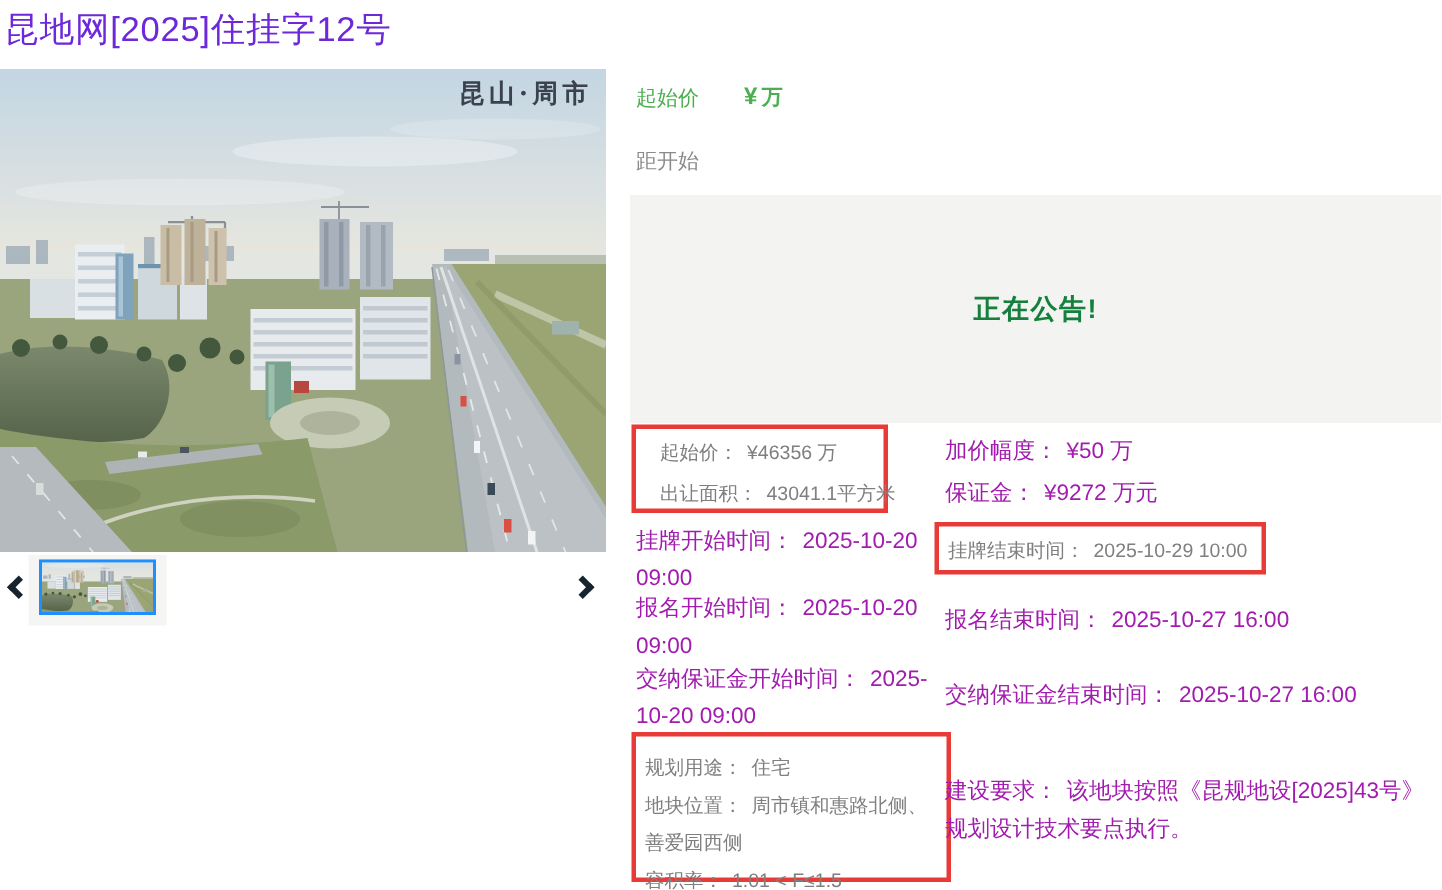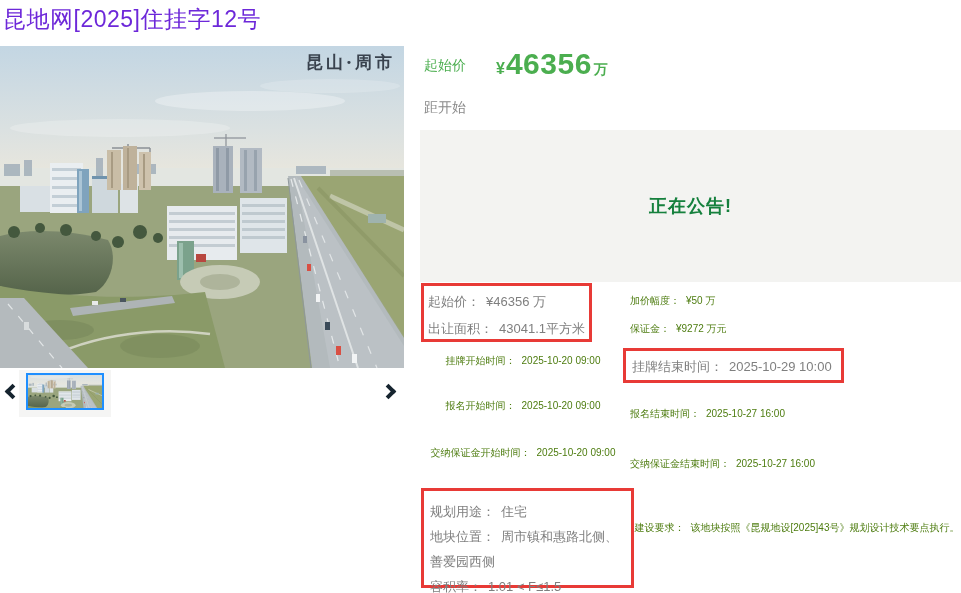--- a/index.html
+++ b/index.html
@@ -44,25 +44,25 @@
   .cd { position:absolute; left:80px; top:47px; display:flex; align-items:baseline;
         line-height:27px; }
   .cd .n { font-size:27px; font-weight:700; color:#5d5a5a; }
   .cd .u { font-size:13px; color:#6b6b6b; margin:0 6px 0 3px; }
 
   .status { position:absolute; left:0; top:85px; width:541px; height:152px;
             background:#f3f3f1; display:flex; align-items:center; justify-content:center; }
   .status span { font-size:18px; font-weight:700; color:#15803d; letter-spacing:1px; }
 
   
-  .row { position:absolute; font-size:10px; line-height:25px; color:#4d7c0f;text-align:center; }
+  .row { position:absolute; font-size:15px; line-height:25px; color:#a21caf; }
   .fv { margin-left:6px; }
   .hbox { position:absolute; border:3px solid #e83a36; }
   .hbox .brow { font-size:13px; color:#7f7f7f; }
-  .bxA { left:1px; top:238px; width:171px; height:59px; padding:2px 0 0 4px; }
+  .bxA { left:1px; top:238px; width:171px; height:59px; padding:2px 0 0 16px; }
   .bxA .brow { line-height:27px; white-space:nowrap; }
   .bxB { left:203px; top:303px; width:221px; height:35px; padding:3px 0 0 6px; }
   .bxB .brow { line-height:25px; white-space:nowrap; }
   .bxC { left:1px; top:443px; width:213px; height:100px; padding:8px 2px 0 6px; }
   .bxC .brow { line-height:25px; }
   .rL1 { left:4px; top:303px; width:198px; }
   .rL2 { left:4px; top:348px; width:198px; }
   .rL3 { left:4px; top:395px; width:198px; }
   .rR1 { left:210px; top:243px; white-space:nowrap; }
   .rR2 { left:210px; top:271px; white-space:nowrap; }
@@ -231,21 +231,20 @@
     </div>
   </div>
   <button class="navbtn next">
     <span class="chev right"></span>
   </button>
 
   <div class="panel">
     <div class="price-label">起始价</div>
     <div class="price">
       <span class="cur">¥</span>
-      <span class="amt">46356</span>
       <span class="unit">万</span>
     </div>
 
     <div class="cd-label">距开始</div>
 
     <div class="status">
       <span>正在公告!</span>
     </div>
 
     <div class="hbox bxA">

